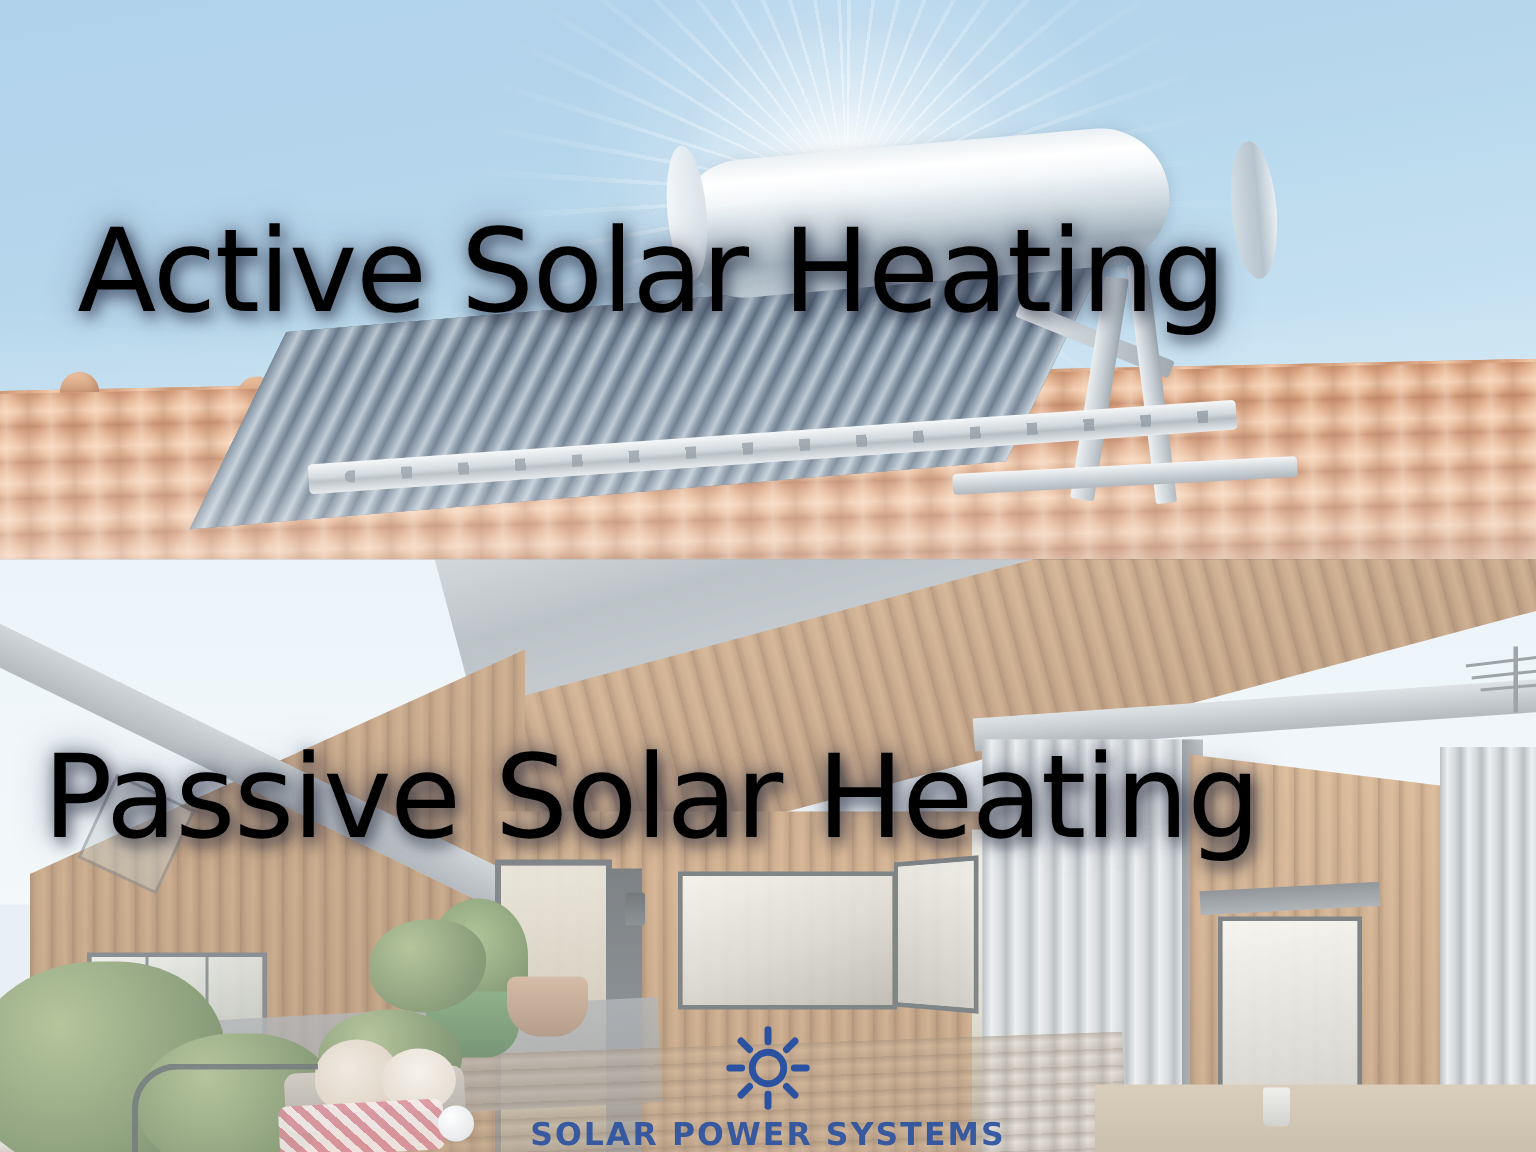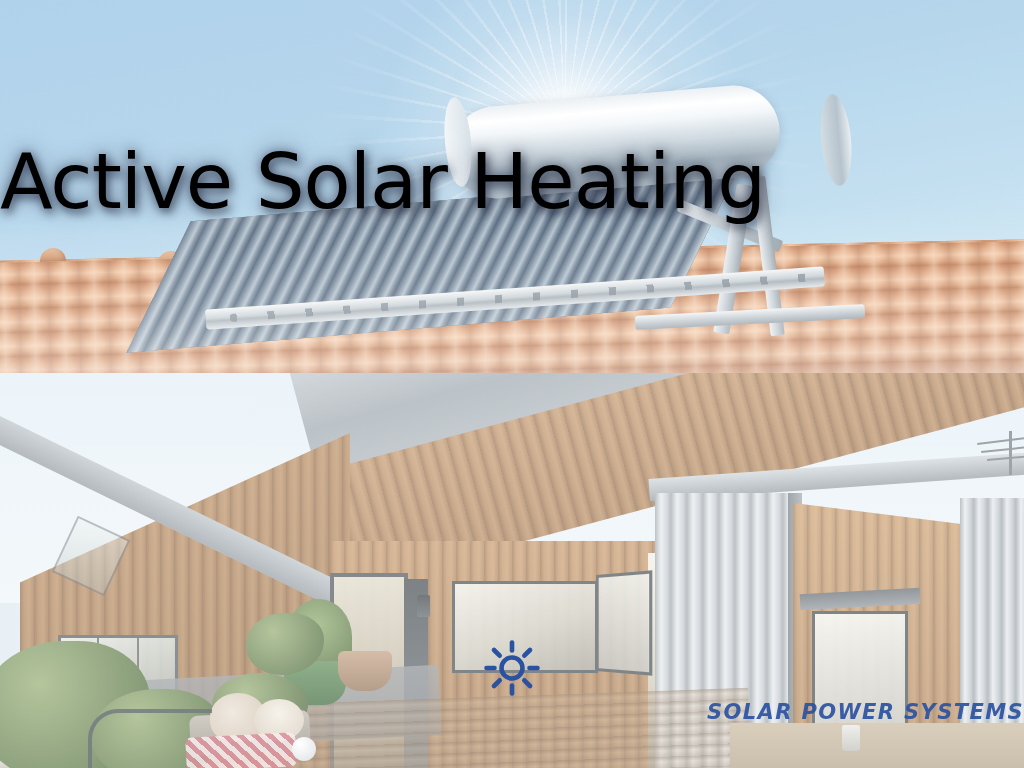--- a/index.html
+++ b/index.html
@@ -517,43 +517,43 @@
   .wash-top {
     position: absolute; inset: 0;
     background: rgba(255,255,255,.10);
     pointer-events: none;
   }
 
   
   .headline {
     position: absolute;
     width: 868px;
+    text-align: center;
     color: #000000;
     font-family: "DejaVu Sans", sans-serif;
     font-weight: 400;
     letter-spacing: -1px;
     white-space: nowrap;
     text-shadow:
       0 0 12px rgba(30,36,60,.55),
       0 0 26px rgba(30,36,60,.40),
       3px 5px 9px rgba(20,25,45,.45);
     pointer-events: none;
   }
   #title-active  { top: 143px;  font-size: 77px; line-height: 1; }
   #title-vs      { top: 322px;  font-size: 76px; line-height: 1; font-weight: 700; letter-spacing: 0px; }
   #title-passive { top: 494px;  font-size: 77px; line-height: 1; }
 
   
   #logo {
     position: absolute;
     left: 0; right: 0;
-    top: 640px;
+    top: 684px;
     width: 1024px;
-    text-align: right;
-    font-style: italic;
+    text-align: center;
   }
   #logo .sun-icon {
     display: block;
     margin: 0 auto 4px auto;
   }
   #logo .wordmark {
     display: block;
     font-family: "DejaVu Sans", sans-serif;
     font-weight: 700;
     font-size: 21px;
@@ -651,20 +651,21 @@
     <div class="bench"></div>
     <div class="ground-right"></div>
     <div class="bin"></div>
 
     <div class="wash-bot"></div>
   </div>
 
   <div class="headline" id="title-active">Active Solar Heating</div>
 
 
+  <div class="headline" id="title-passive">Passive Solar Heating</div>
 
   <div id="logo">
     <svg class="sun-icon" width="56" height="56" viewBox="0 0 56 56" aria-hidden="true">
       <circle cx="28" cy="28" r="10.5" fill="none" stroke="#2b52a0" stroke-width="4.6"></circle>
       <g stroke="#2b52a0" stroke-width="4.6" stroke-linecap="round">
         <line x1="28" y1="2.5" x2="28" y2="10.5"></line>
         <line x1="28" y1="45.5" x2="28" y2="53.5"></line>
         <line x1="2.5" y1="28" x2="10.5" y2="28"></line>
         <line x1="45.5" y1="28" x2="53.5" y2="28"></line>
         <line x1="10" y1="10" x2="15.7" y2="15.7"></line>

